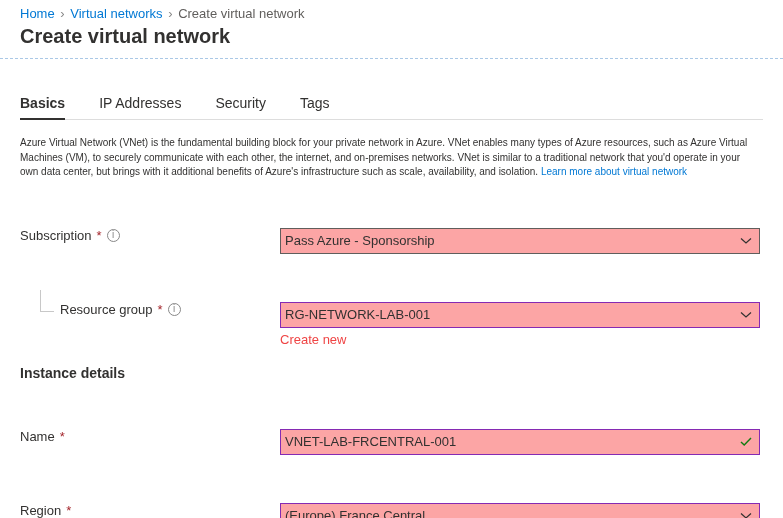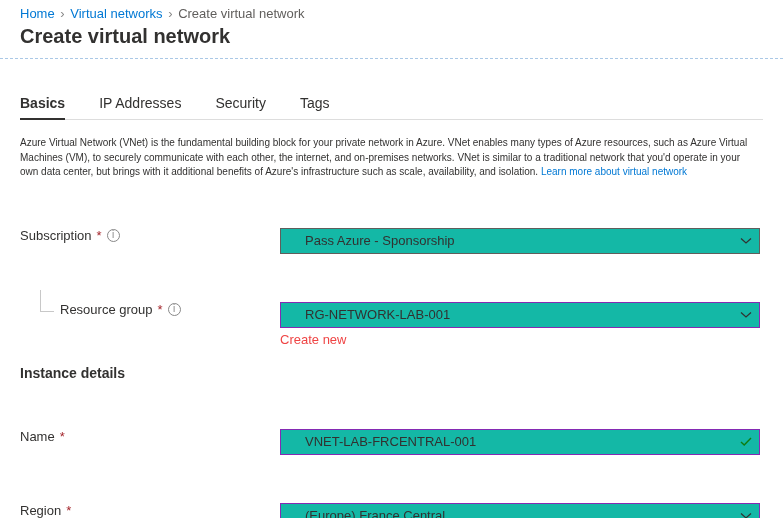--- a/index.html
+++ b/index.html
@@ -93,23 +93,23 @@
   .field-col {
     flex: 1;
     max-width: 480px;
   }
   .combo, .textfield {
     position: relative;
     border: 1px solid #605e5c;
     height: 26px;
     display: flex;
     align-items: center;
-    padding: 0 26px 0 24px;
-    font-size: 13px;
-    background: #14b8a6;
+    padding: 0 26px 0 4px;
+    font-size: 13px;
+    background: #fca5a5;
     cursor: pointer;
   }
   .combo.highlight { border-color: #852ab3; }
   .textfield { cursor: text; }
   .textfield.valid { border-color: #852ab3; }
   .chev, .check {
     position: absolute;
     right: 6px;
     top: 50%;
     transform: translateY(-50%);

